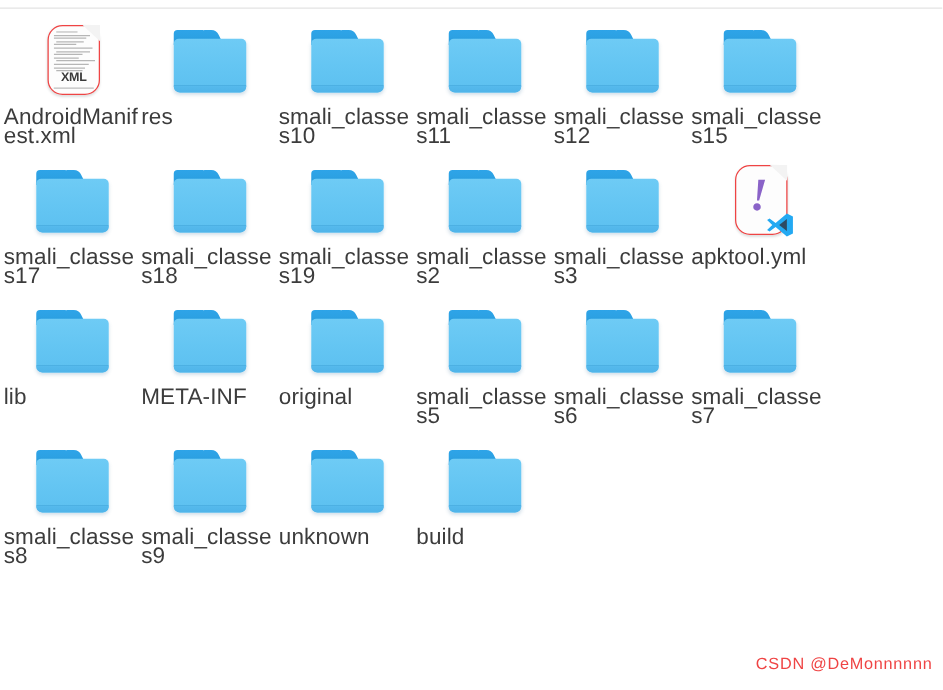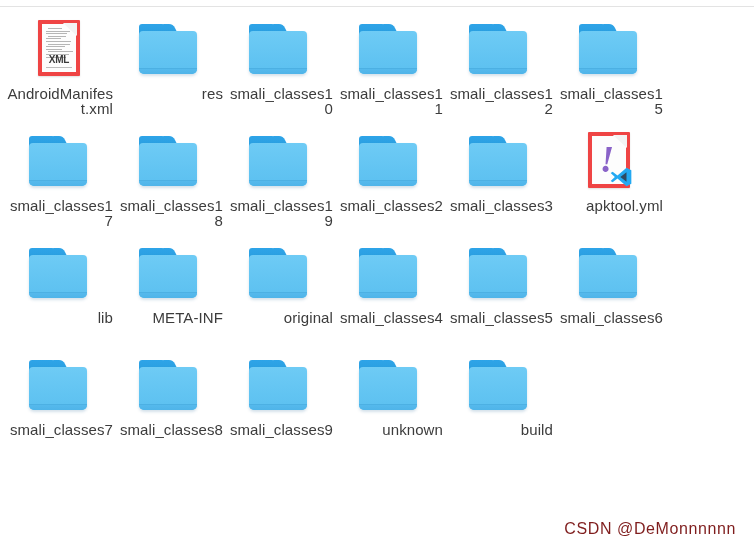--- a/index.html
+++ b/index.html
@@ -52,22 +52,22 @@
   .icon-wrap {
     width: 64px;
     height: 62px;
     position: relative;
     flex: 0 0 auto;
   }
 
   .file-label {
     margin-top: 6px;
     width: 110px;
-    text-align: right;
-    font-size: 15px;
+    text-align: left;
+    font-size: 18px;
     line-height: 15px;
     color: #3c3c3c;
     word-break: break-all;
     letter-spacing: 0.1px;
   }
 
   
   .folder {
     position: absolute;
     left: 3px;
@@ -126,22 +126,22 @@
   }
 
   
   .doc {
     position: absolute;
     left: 12px;
     top: 2px;
     width: 42px;
     height: 56px;
     background: #fdfdfd;
-    border: 4px solid #ef4444;
-    border-radius: 1px;
+    border: 1px solid #ef4444;
+    border-radius: 12px;
     box-shadow: 0 1px 2px rgba(0,0,0,0.13);
     box-sizing: border-box;
   }
   .doc .fold-edge {
     position: absolute;
     right: -1px;
     top: -1px;
     width: 13px;
     height: 13px;
     background: #f3f3f3;
@@ -203,24 +203,24 @@
     position: absolute;
     right: -6px;
     bottom: -4px;
     width: 22px;
     height: 22px;
   }
 
   
   #watermark {
     position: absolute;
-    right: 18px;
+    right: 8px;
     bottom: 14px;
-    font-size: 16px;
-    color: #7f1d1d;
+    font-size: 13px;
+    color: #ef4444;
     letter-spacing: 0.6px;
     white-space: nowrap;
   }
 </style>
 </head>
 <body>
 
 <div id="top-rule"></div>
 
 <div id="file-grid">
@@ -379,29 +379,20 @@
       </div>
       <div class="file-label">original</div>
     </div>
     <div class="file-item">
       <div class="icon-wrap">
         <div class="folder">
           <div class="tab"></div>
           <div class="body"></div>
         </div>
       </div>
-      <div class="file-label">smali_classes4</div>
-    </div>
-    <div class="file-item">
-      <div class="icon-wrap">
-        <div class="folder">
-          <div class="tab"></div>
-          <div class="body"></div>
-        </div>
-      </div>
       <div class="file-label">smali_classes5</div>
     </div>
     <div class="file-item">
       <div class="icon-wrap">
         <div class="folder">
           <div class="tab"></div>
           <div class="body"></div>
         </div>
       </div>
       <div class="file-label">smali_classes6</div>

